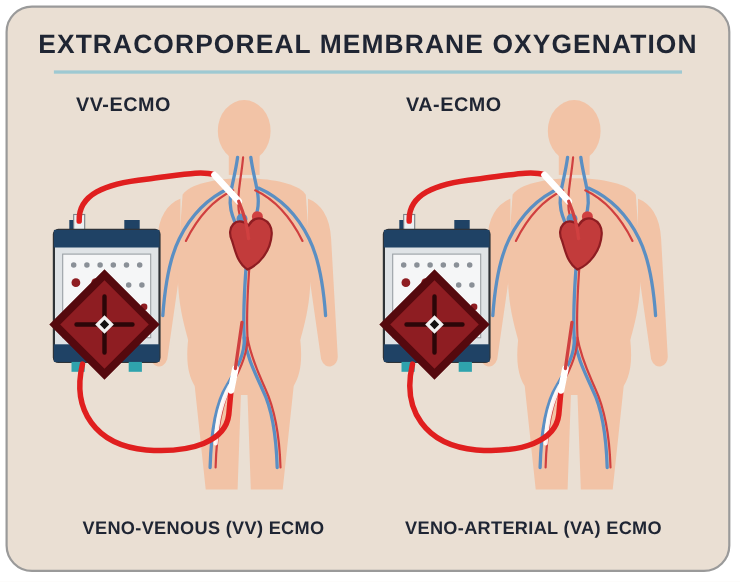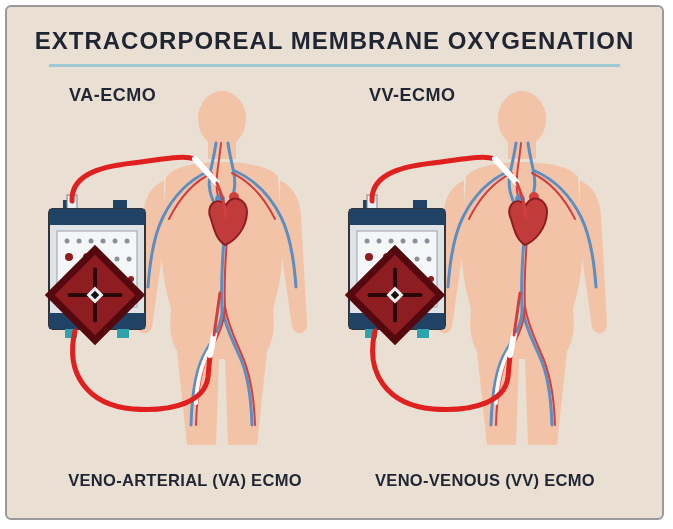--- a/index.html
+++ b/index.html
@@ -19,21 +19,21 @@
   }
   html,body{margin:0;padding:0;}
   body{
     width:673px;height:529px;position:relative;background:#ffffff;
     font-family:"Liberation Sans",sans-serif;overflow:hidden;
   }
   .frame{
     position:absolute;left:5px;top:5px;width:659px;height:515px;
     background:var(--frame-background);
     border:2px solid var(--frame-border);
-    border-radius:6px;box-sizing:border-box;overflow:hidden;
+    border-radius:24px;box-sizing:border-box;overflow:hidden;
   }
   .title{
     margin:20px 24px 0;
     font-size:24px;font-weight:bold;letter-spacing:1px;
     color:var(--title-ink);text-align:center;white-space:nowrap;
   }
   .divider{height:3px;background:var(--divider-teal);margin:9px 42px 0;}
   .panels{display:flex;justify-content:space-between;padding:0 28px;margin-top:2px;}
   .panel{width:300px;position:relative;}
   .panel-label{
@@ -148,28 +148,28 @@
     </g>
   </defs>
 </svg>
 
 <div class="frame">
   <h1 class="title">EXTRACORPOREAL MEMBRANE OXYGENATION</h1>
   <div class="divider"></div>
 
   <div class="panels">
     <section class="panel">
+      <h2 class="panel-label">VV-ECMO</h2>
+      <svg class="fig" viewBox="0 0 300 392">
+        <use href="#ecmo-figure" y="14"></use>
+      </svg>
+      <div class="caption">VENO-VENOUS (VV) ECMO</div>
+    </section>
+
+    <section class="panel">
       <h2 class="panel-label">VA-ECMO</h2>
       <svg class="fig" viewBox="0 0 300 392">
         <use href="#ecmo-figure" y="14"></use>
       </svg>
       <div class="caption">VENO-ARTERIAL (VA) ECMO</div>
     </section>
-
-    <section class="panel">
-      <h2 class="panel-label">VV-ECMO</h2>
-      <svg class="fig" viewBox="0 0 300 392">
-        <use href="#ecmo-figure" y="14"></use>
-      </svg>
-      <div class="caption">VENO-VENOUS (VV) ECMO</div>
-    </section>
   </div>
 </div>
 
 </body></html>

